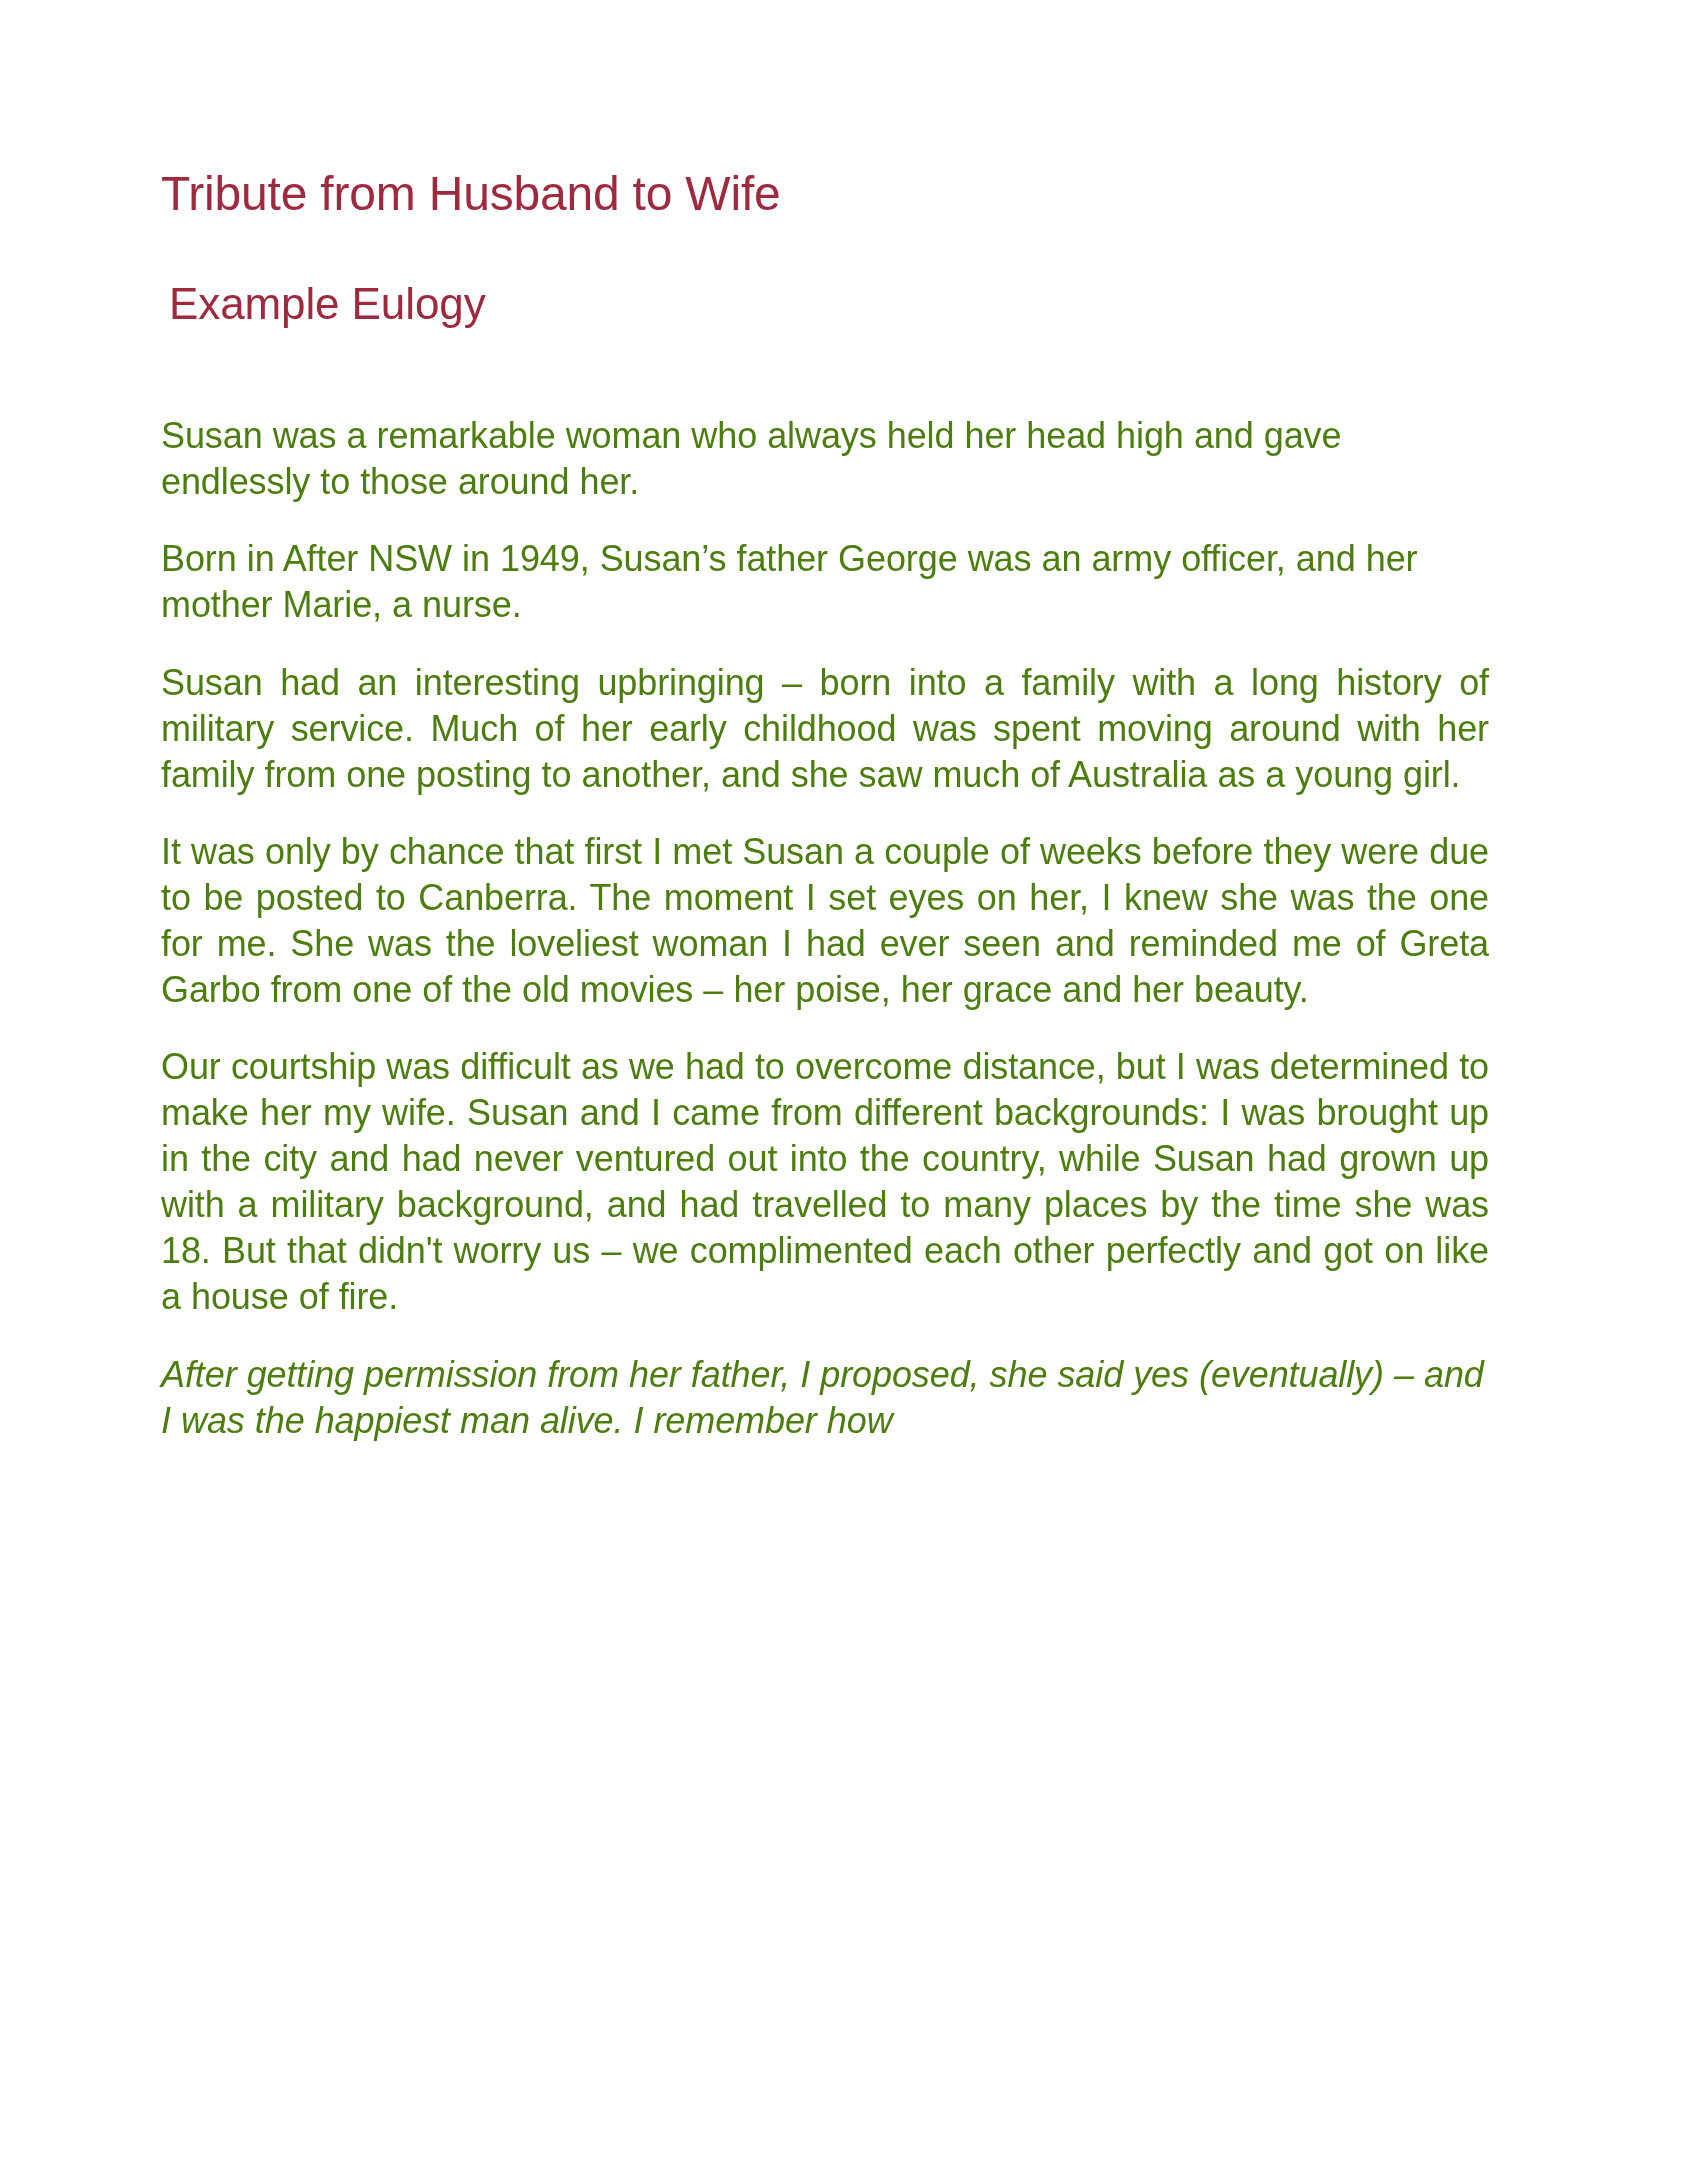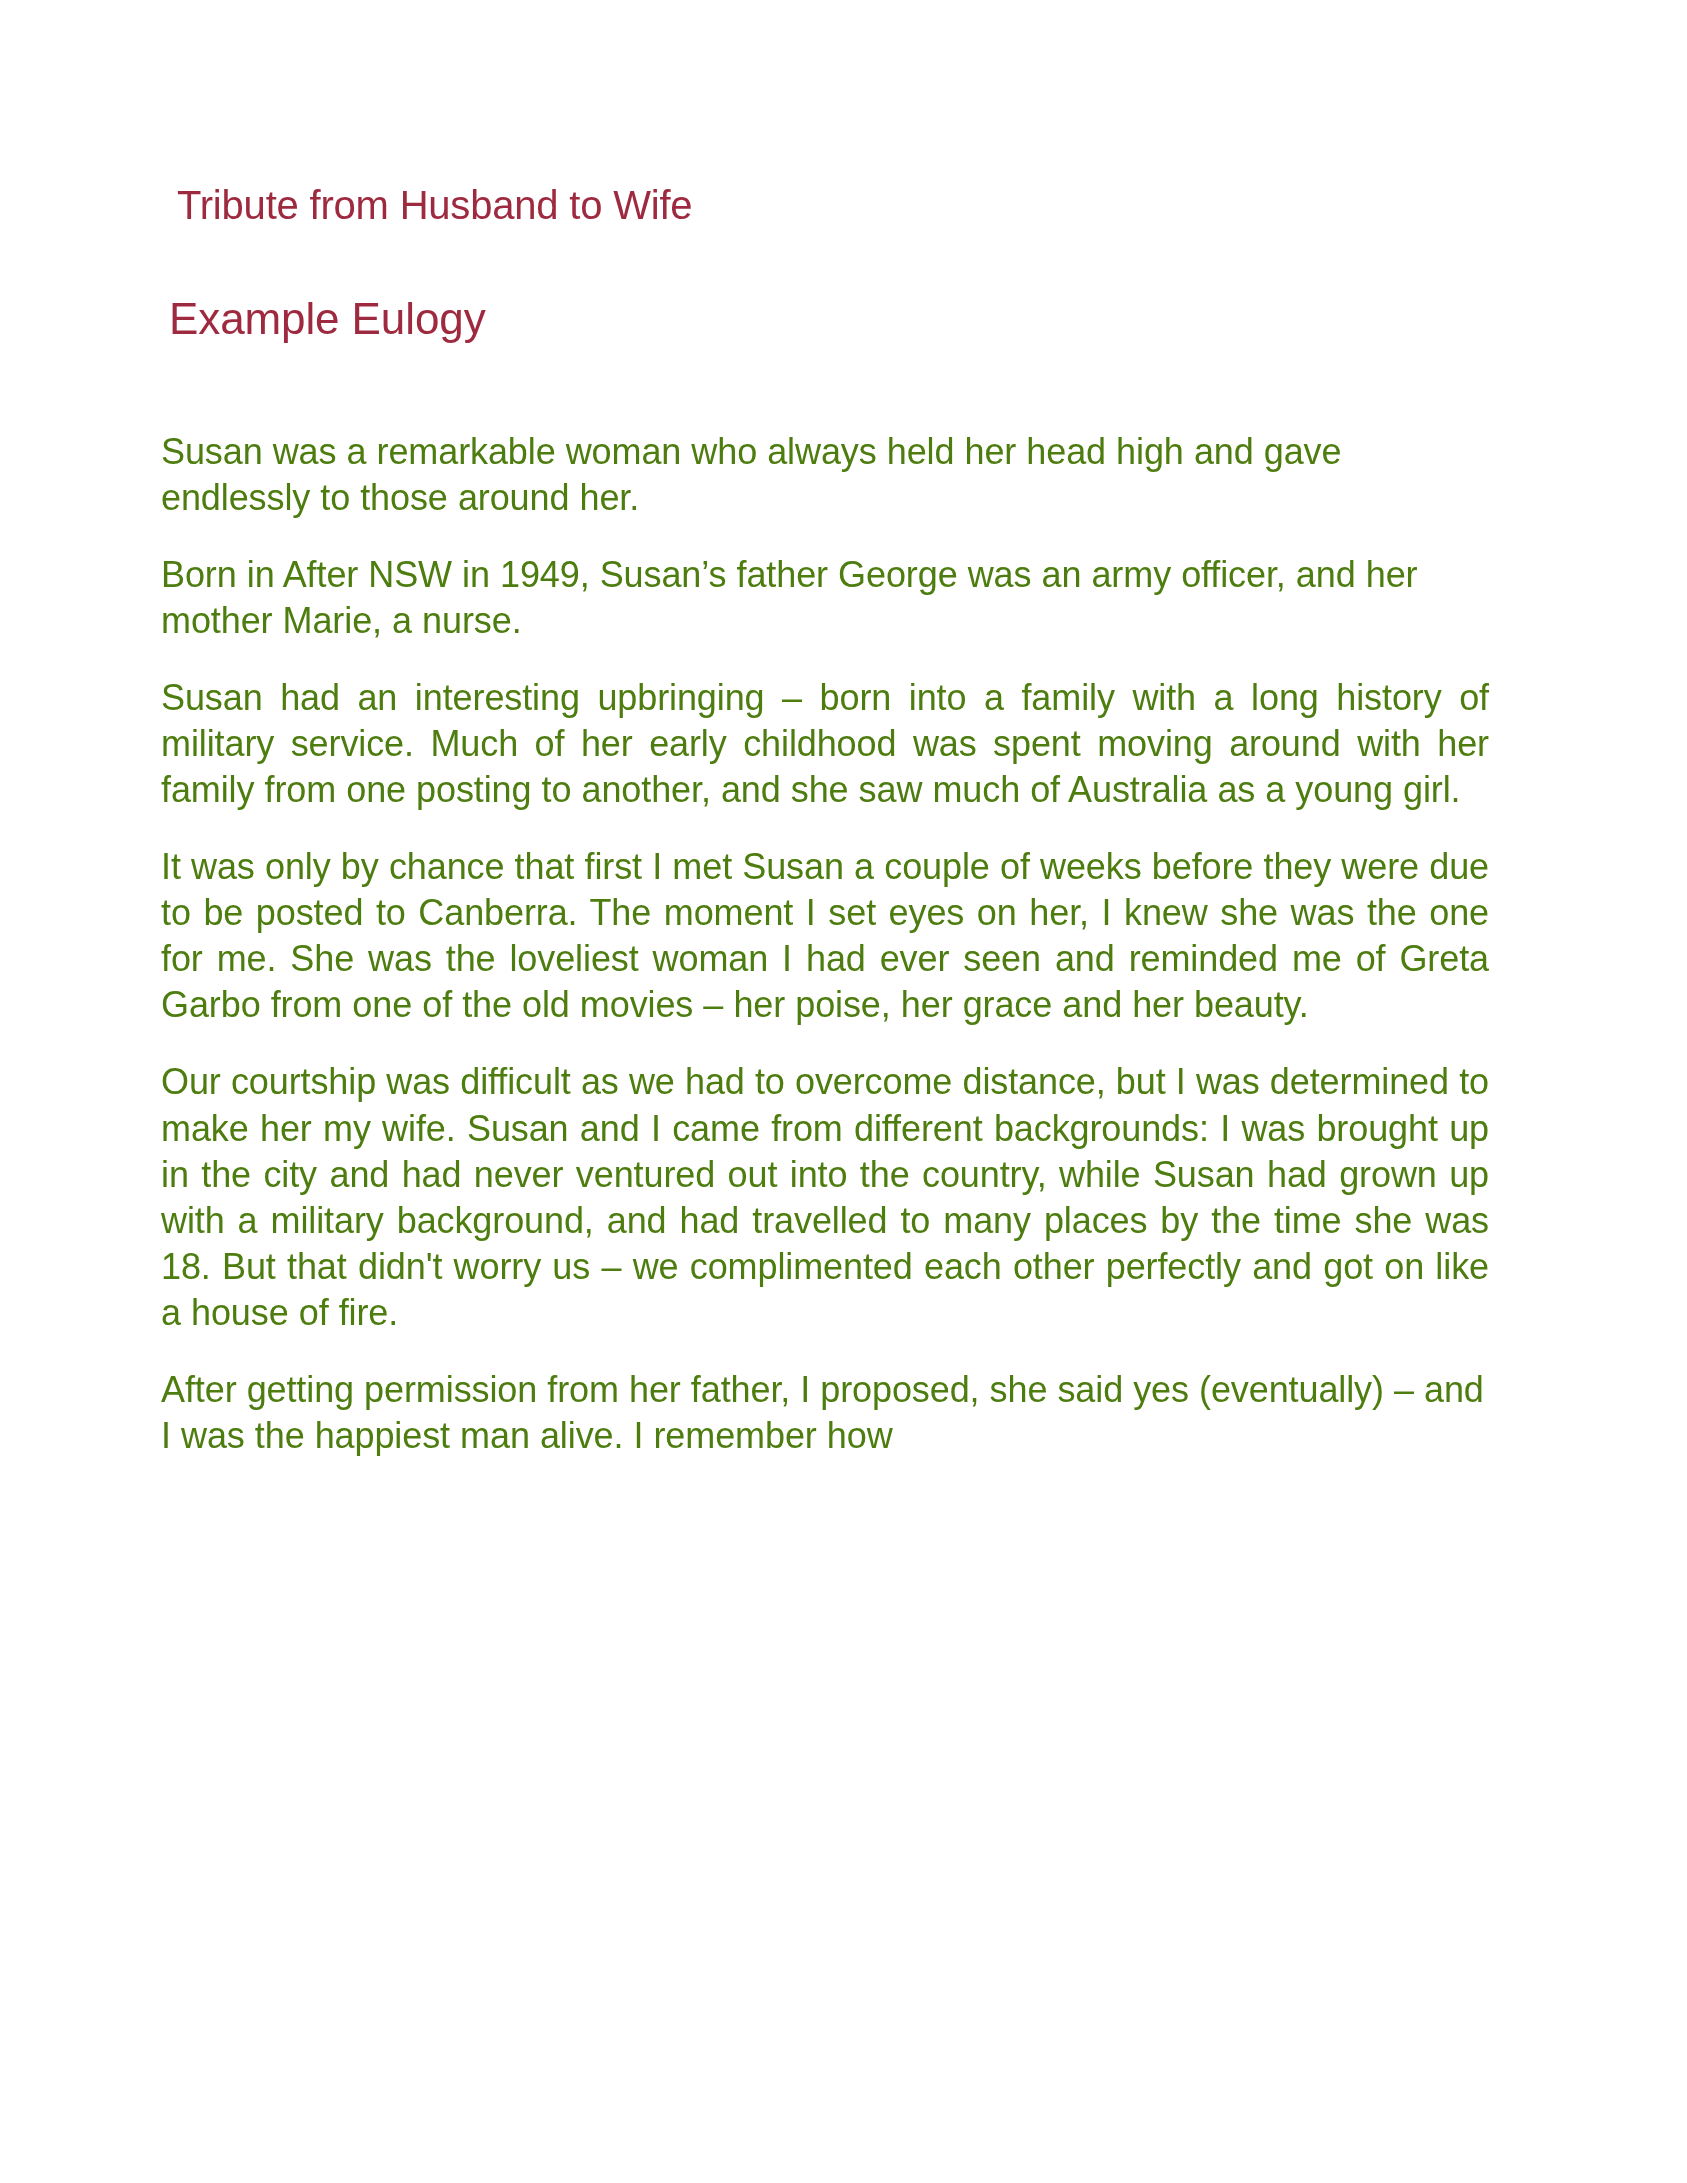--- a/index.html
+++ b/index.html
@@ -16,24 +16,24 @@
     overflow: hidden;
     font-family: "Liberation Sans", "DejaVu Sans", sans-serif;
   }
   .content {
     position: absolute;
     left: 161px;
     top: 0;
     width: 1328px;
   }
   .doc-title {
-    margin: 16px;
+    margin: 0;
     padding: 0;
     color: #9e2a40;
-    font-size: 40px;
+    font-size: 48px;
     font-weight: 400;
     line-height: 1.08;
     letter-spacing: -0.2px;
     padding-top: 168px;
     white-space: nowrap;
   }
   .doc-subtitle {
     margin: 8px;
     padding: 0;
     color: #9e2a40;
@@ -51,20 +51,21 @@
     color: #4d7c0f;
     font-size: 36px;
     line-height: 1.28;
     text-align: justify;
     text-justify: inter-word;
     letter-spacing: -0.1px;
     word-spacing: 0.2px;
   }
   .para:last-child {
     margin-bottom: 8px;
+    font-style: italic;
   }
   .para.no-justify {
     text-align: left;
   }
 </style>
 </head>
 <body>
 
 <div class="page">
   <div class="content">

